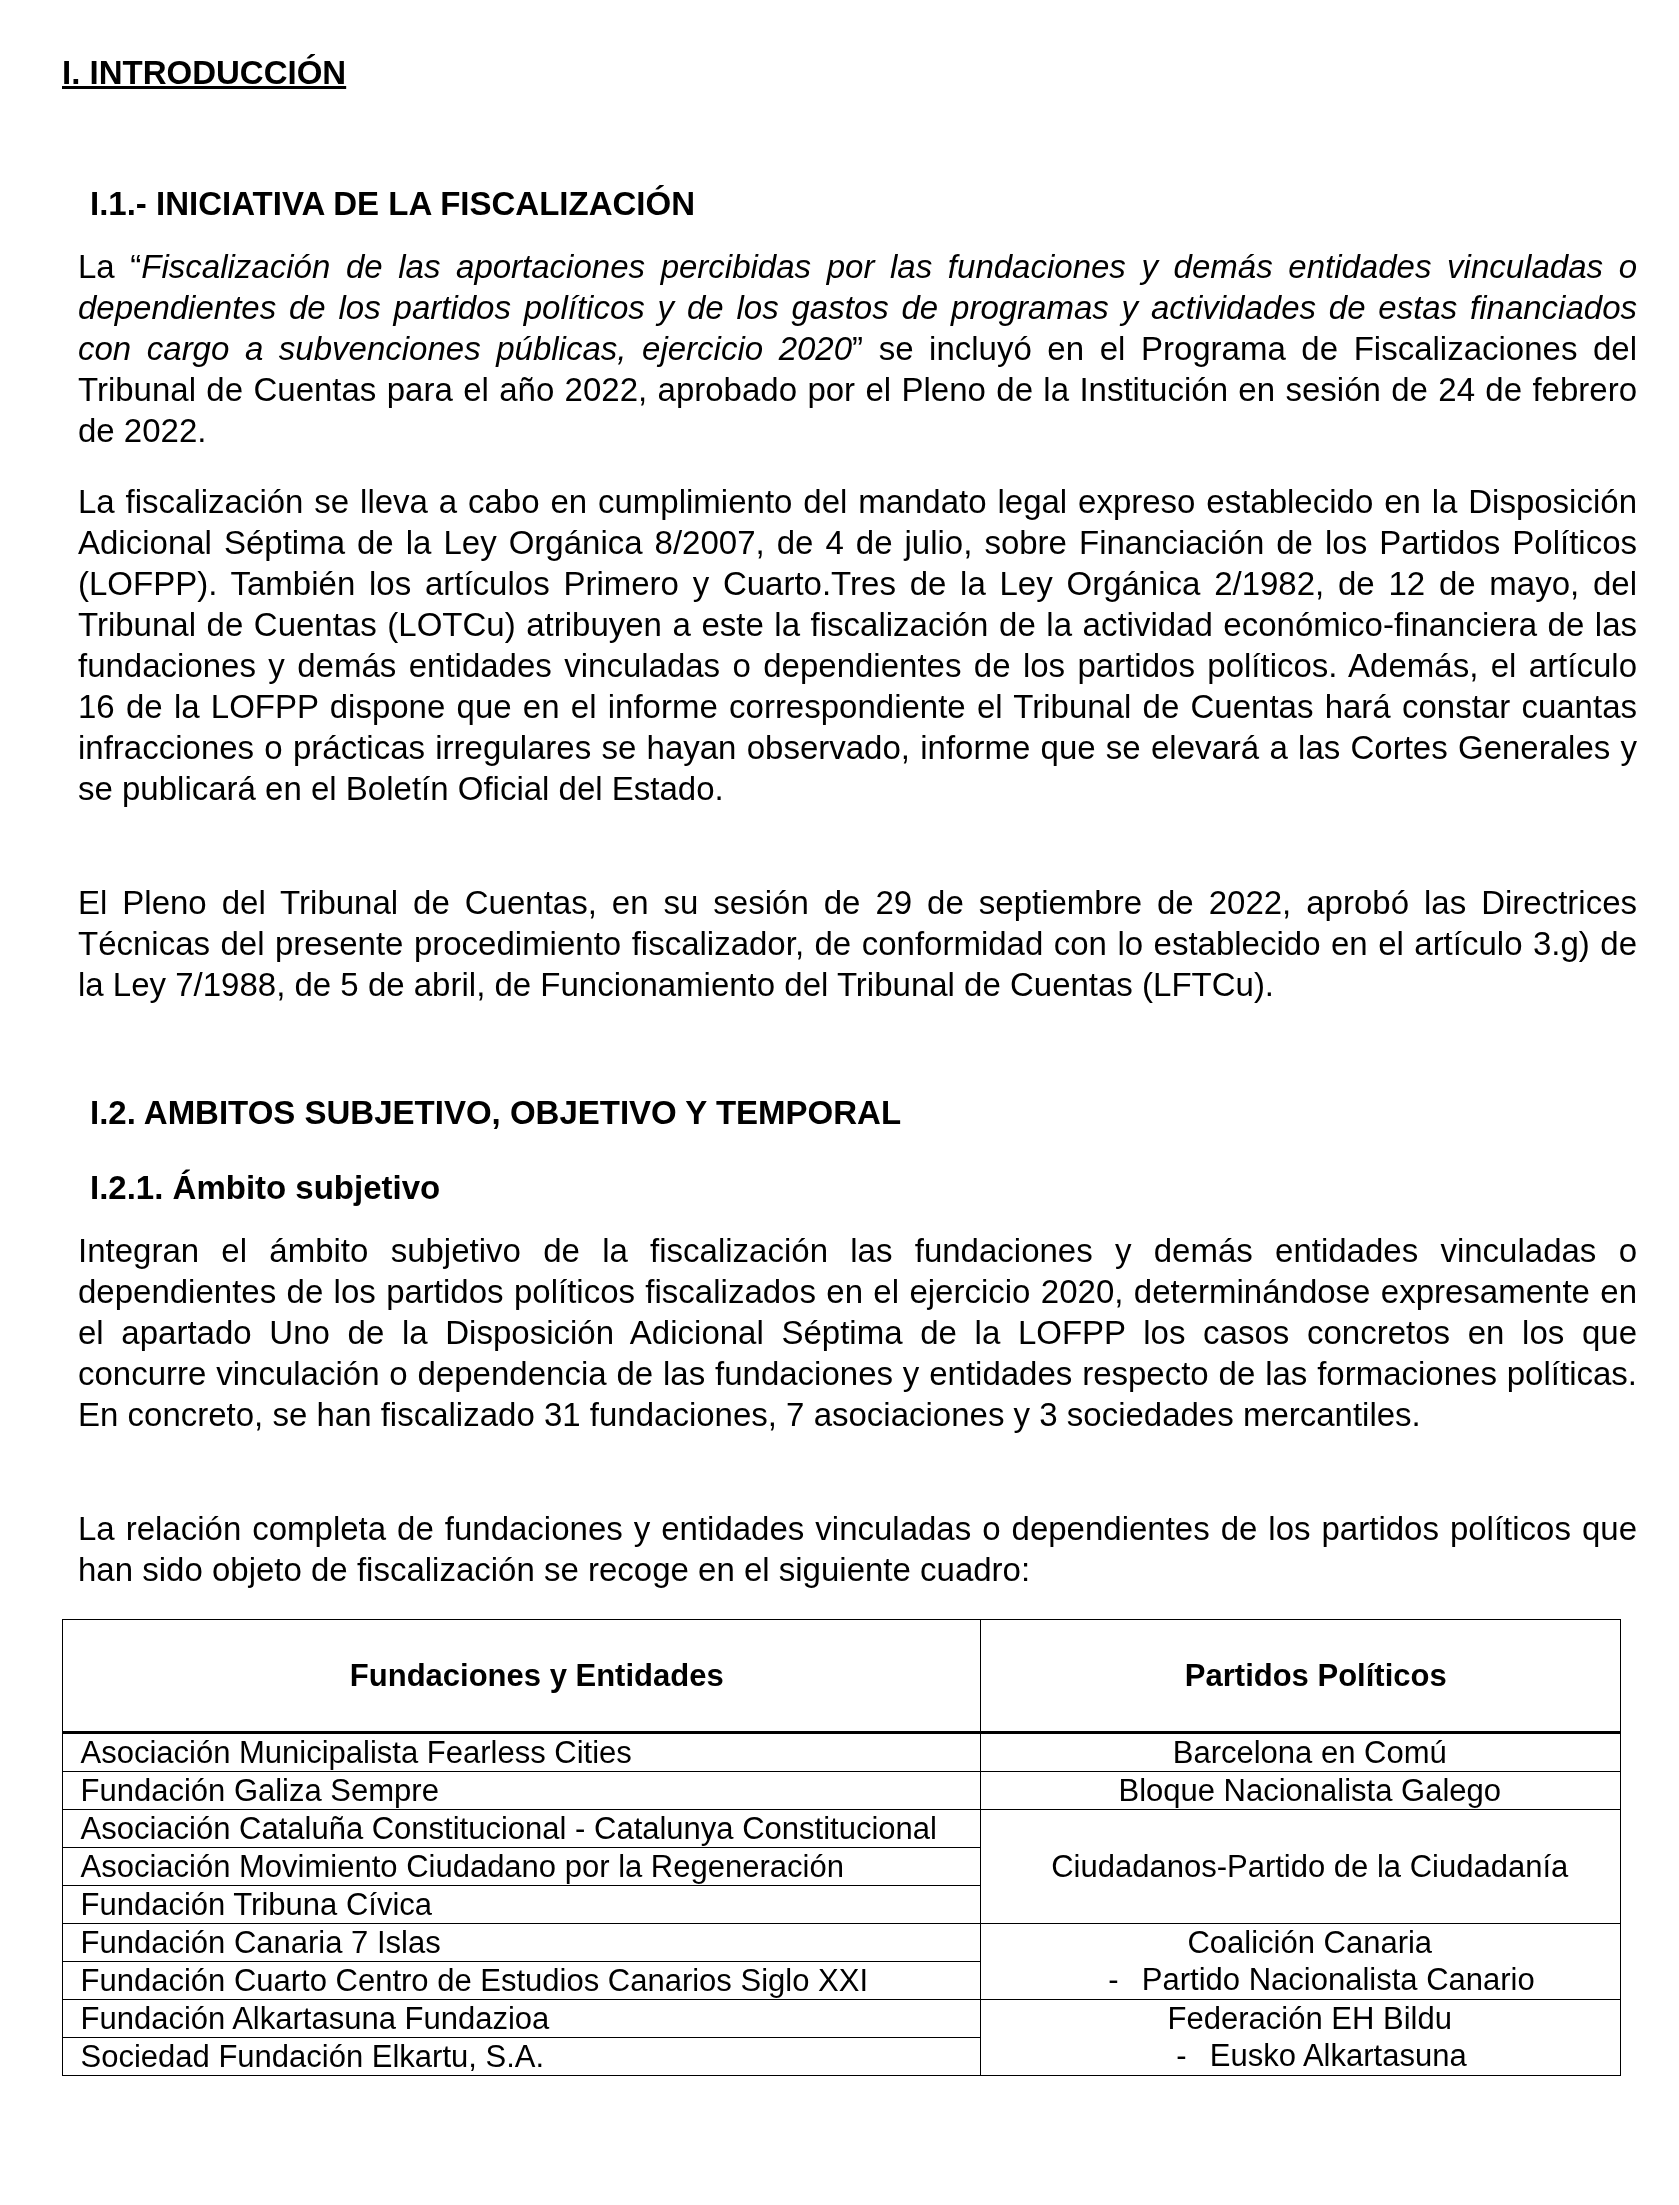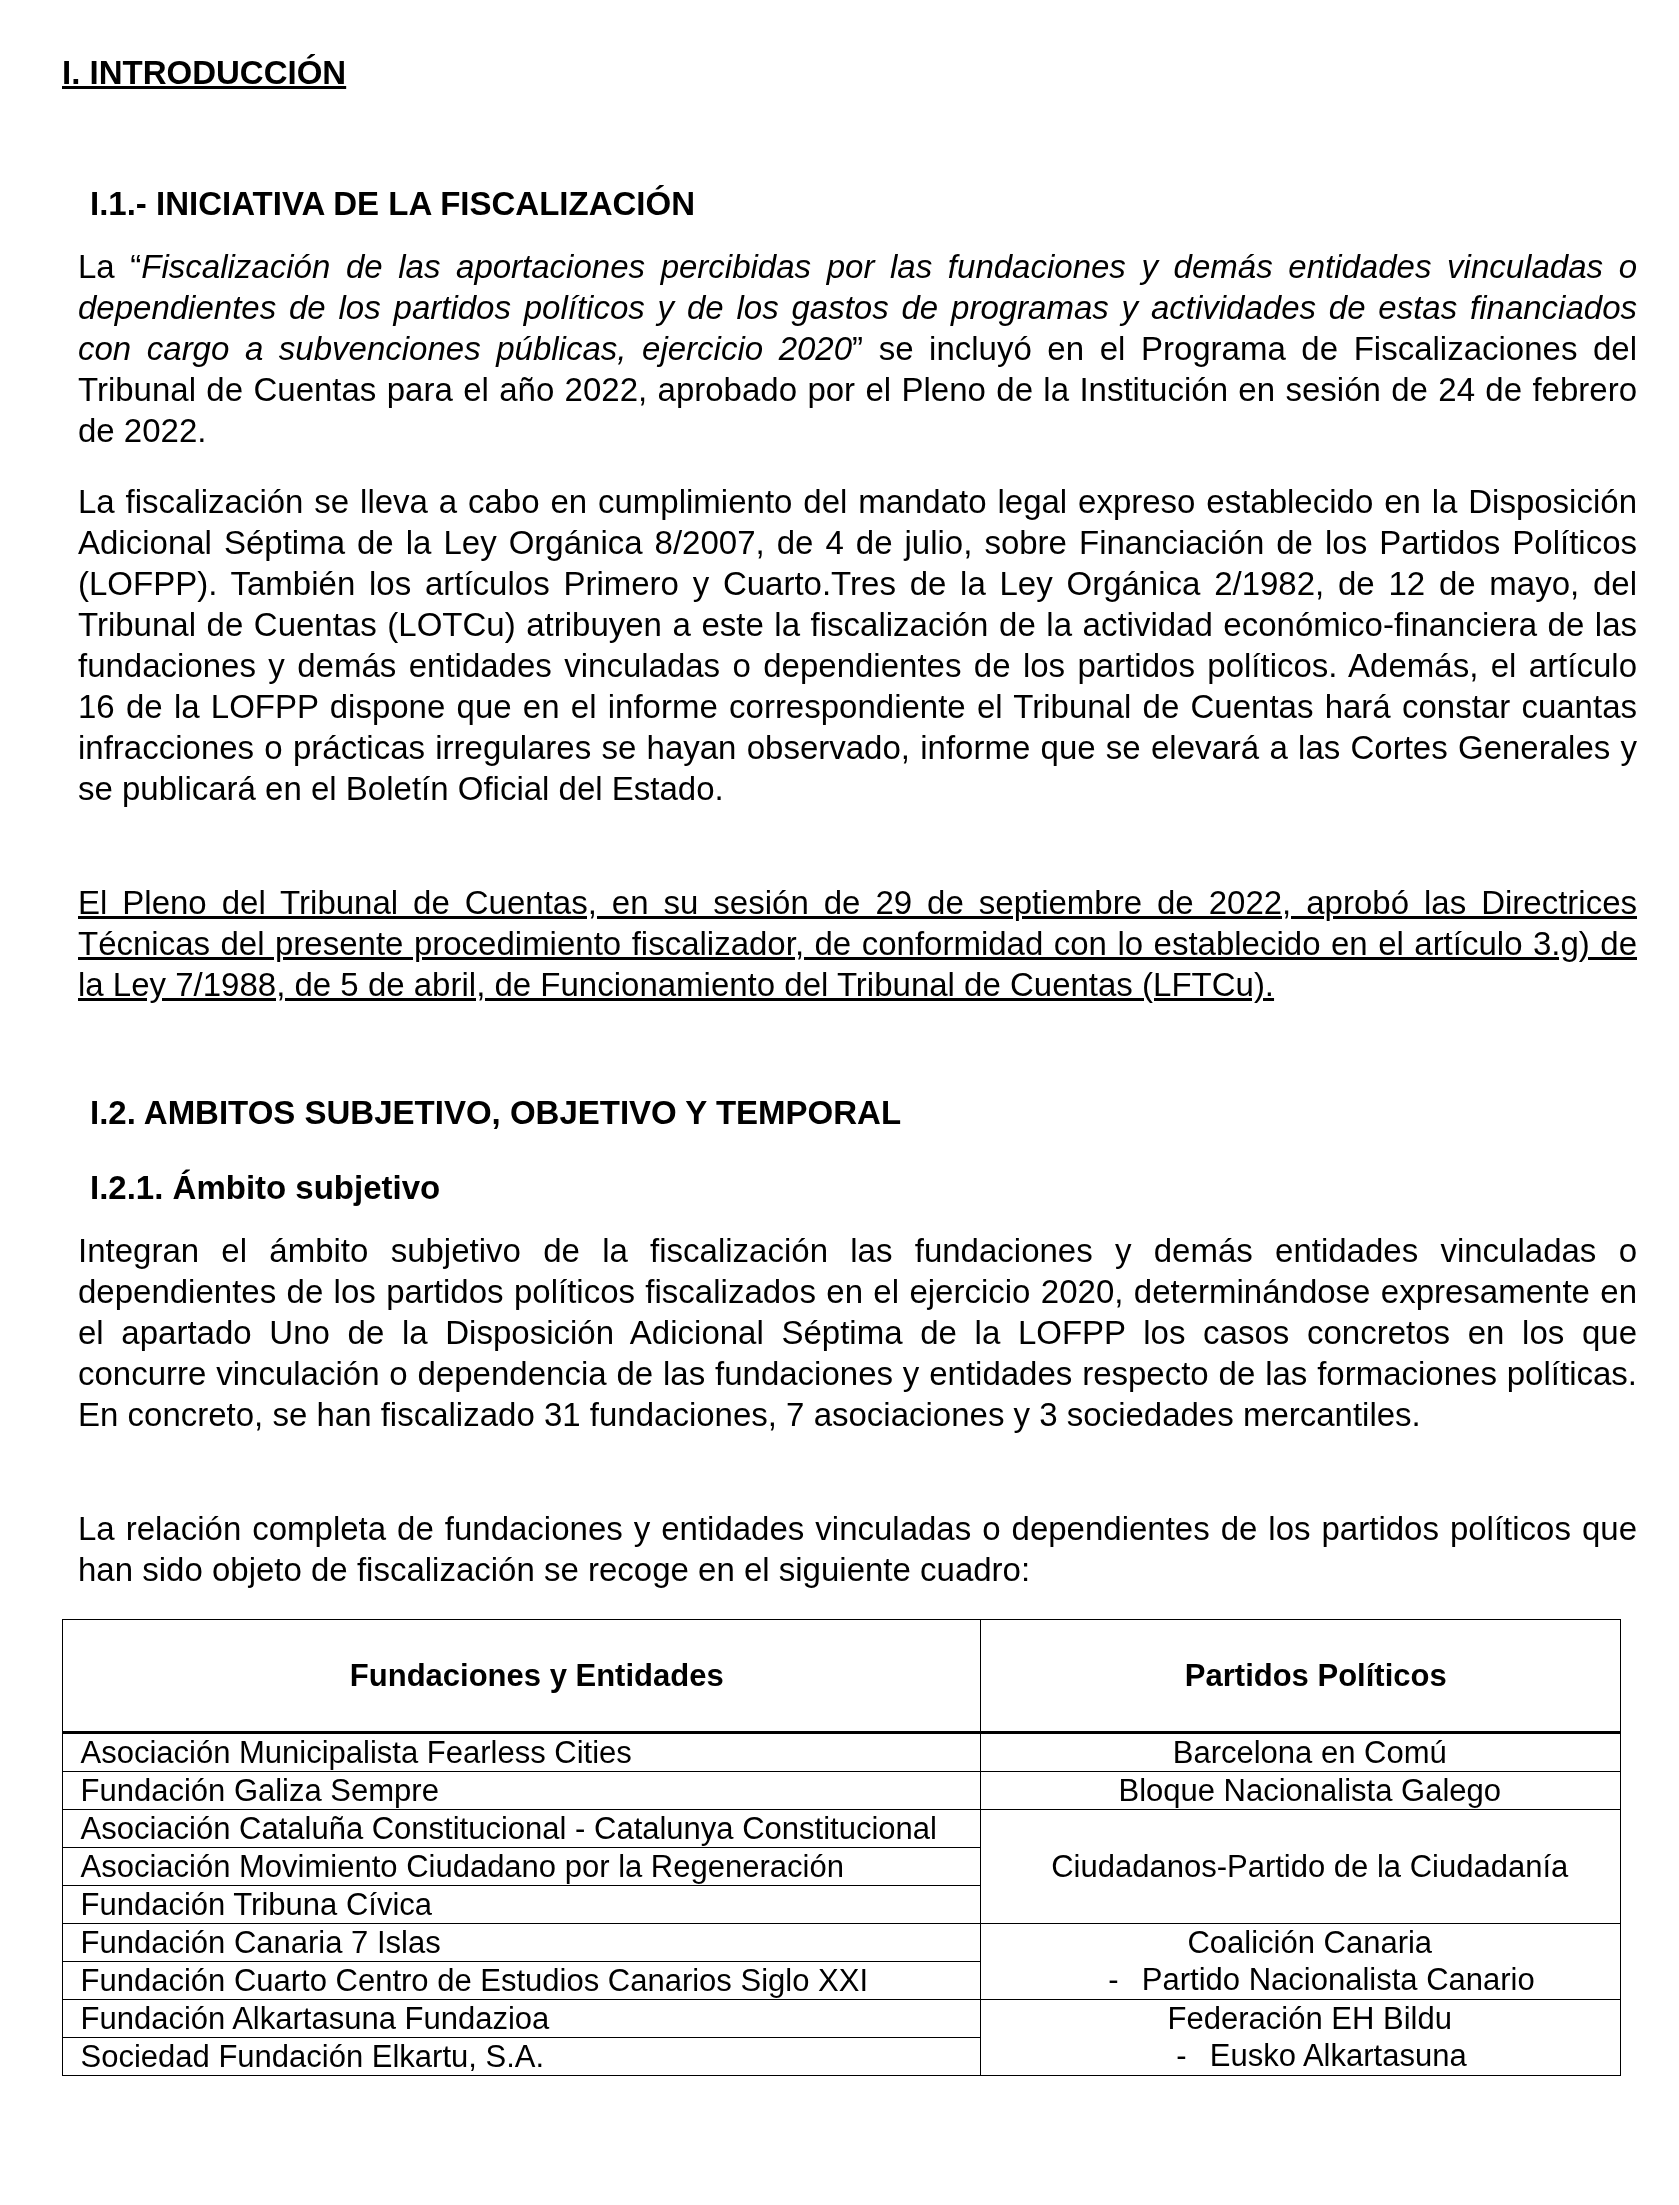--- a/index.html
+++ b/index.html
@@ -98,21 +98,21 @@
 <div class="page">
 
   <h1 class="h1">I.  INTRODUCCIÓN</h1>
 
   <h2 class="h2" style="top:173px;">I.1.- INICIATIVA DE LA FISCALIZACIÓN</h2>
 
   <p class="para" style="top:246px;"><span>La “</span><i>Fiscalización de las aportaciones percibidas por las fundaciones y demás entidades vinculadas o dependientes de los partidos políticos y de los gastos de programas y actividades de estas financiados con cargo a subvenciones públicas, ejercicio 2020</i><span>” se incluyó en el Programa de Fiscalizaciones del Tribunal de Cuentas para el año 2022, aprobado por el Pleno de la Institución en sesión de 24 de febrero de 2022.</span></p>
 
   <p class="para" style="top:481px;">La fiscalización se lleva a cabo en cumplimiento del mandato legal expreso establecido en la Disposición Adicional Séptima de la Ley Orgánica 8/2007, de 4 de julio, sobre Financiación de los Partidos Políticos (LOFPP). También los artículos Primero y Cuarto.Tres de la Ley Orgánica 2/1982, de 12 de mayo, del Tribunal de Cuentas (LOTCu) atribuyen a este la fiscalización de la actividad económico-financiera de las fundaciones y demás entidades vinculadas o dependientes de los partidos políticos. Además, el artículo 16 de la LOFPP dispone que en el informe correspondiente el Tribunal de Cuentas hará constar cuantas infracciones o prácticas irregulares se hayan observado, informe que se elevará a las Cortes Generales y se publicará en el Boletín Oficial del Estado.</p>
 
-  <p class="para" style="top:882px;text-decoration:underline;">El Pleno del Tribunal de Cuentas, en su sesión de 29 de septiembre de 2022, aprobó las Directrices Técnicas del presente procedimiento fiscalizador, de conformidad con lo establecido en el artículo 3.g) de la Ley 7/1988, de 5 de abril, de Funcionamiento del Tribunal de Cuentas (LFTCu).</p>
+  <p class="para" style="top:882px;">El Pleno del Tribunal de Cuentas, en su sesión de 29 de septiembre de 2022, aprobó las Directrices Técnicas del presente procedimiento fiscalizador, de conformidad con lo establecido en el artículo 3.g) de la Ley 7/1988, de 5 de abril, de Funcionamiento del Tribunal de Cuentas (LFTCu).</p>
 
   <h2 class="h2" style="top:1082px;">I.2.  AMBITOS SUBJETIVO, OBJETIVO Y TEMPORAL</h2>
 
   <h2 class="h2" style="top:1157px;">I.2.1.  Ámbito subjetivo</h2>
 
   <p class="para" style="top:1230px;">Integran el ámbito subjetivo de la fiscalización las fundaciones y demás entidades vinculadas o dependientes de los partidos políticos fiscalizados en el ejercicio 2020, determinándose expresamente en el apartado Uno de la Disposición Adicional Séptima de la LOFPP los casos concretos en los que concurre vinculación o dependencia de las fundaciones y entidades respecto de las formaciones políticas. En concreto, se han fiscalizado 31 fundaciones, 7 asociaciones y 3 sociedades mercantiles.</p>
 
   <p class="para" style="top:1508px;">La relación completa de fundaciones y entidades vinculadas o dependientes de los partidos políticos que han sido objeto de fiscalización se recoge en el siguiente cuadro:</p>
 
   <table class="rel">

